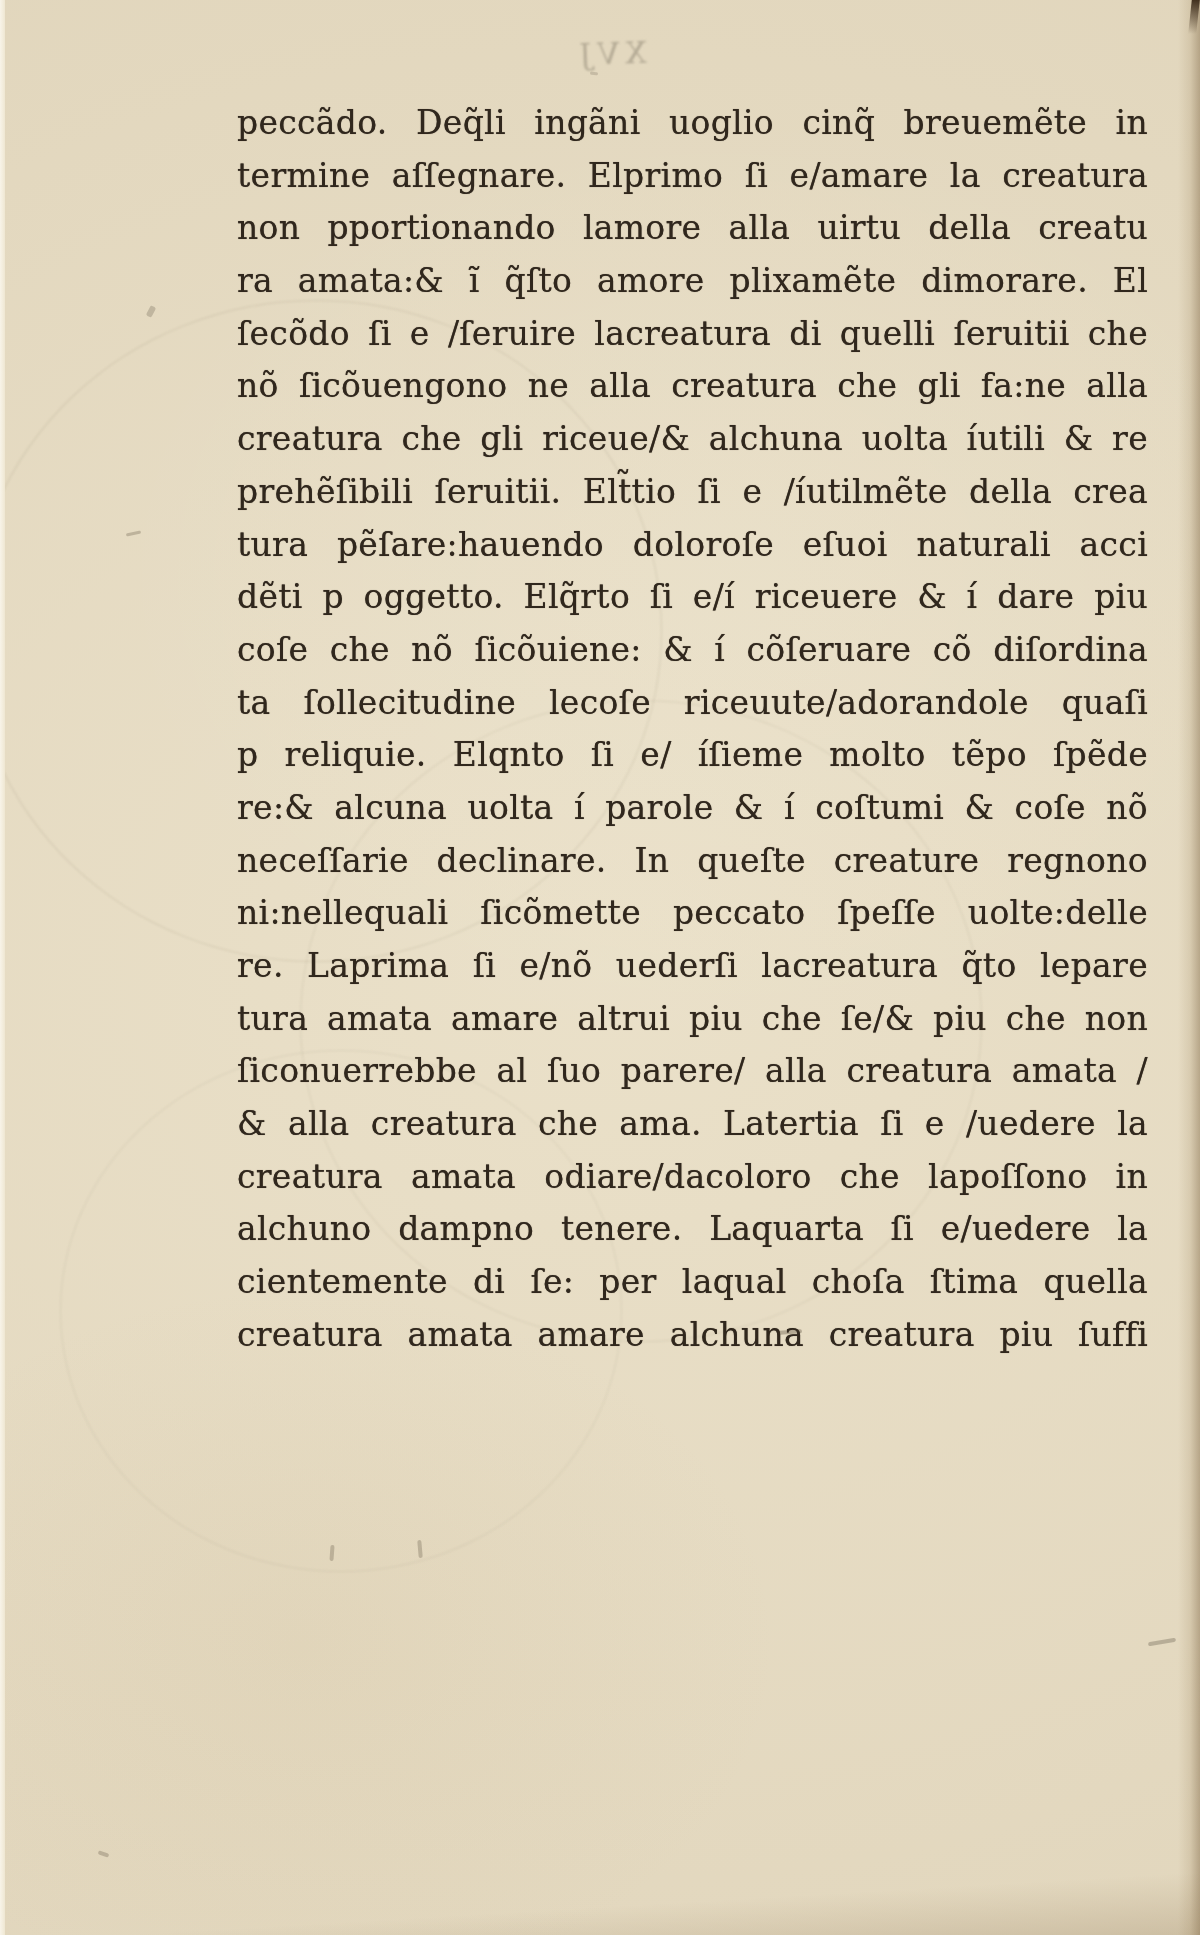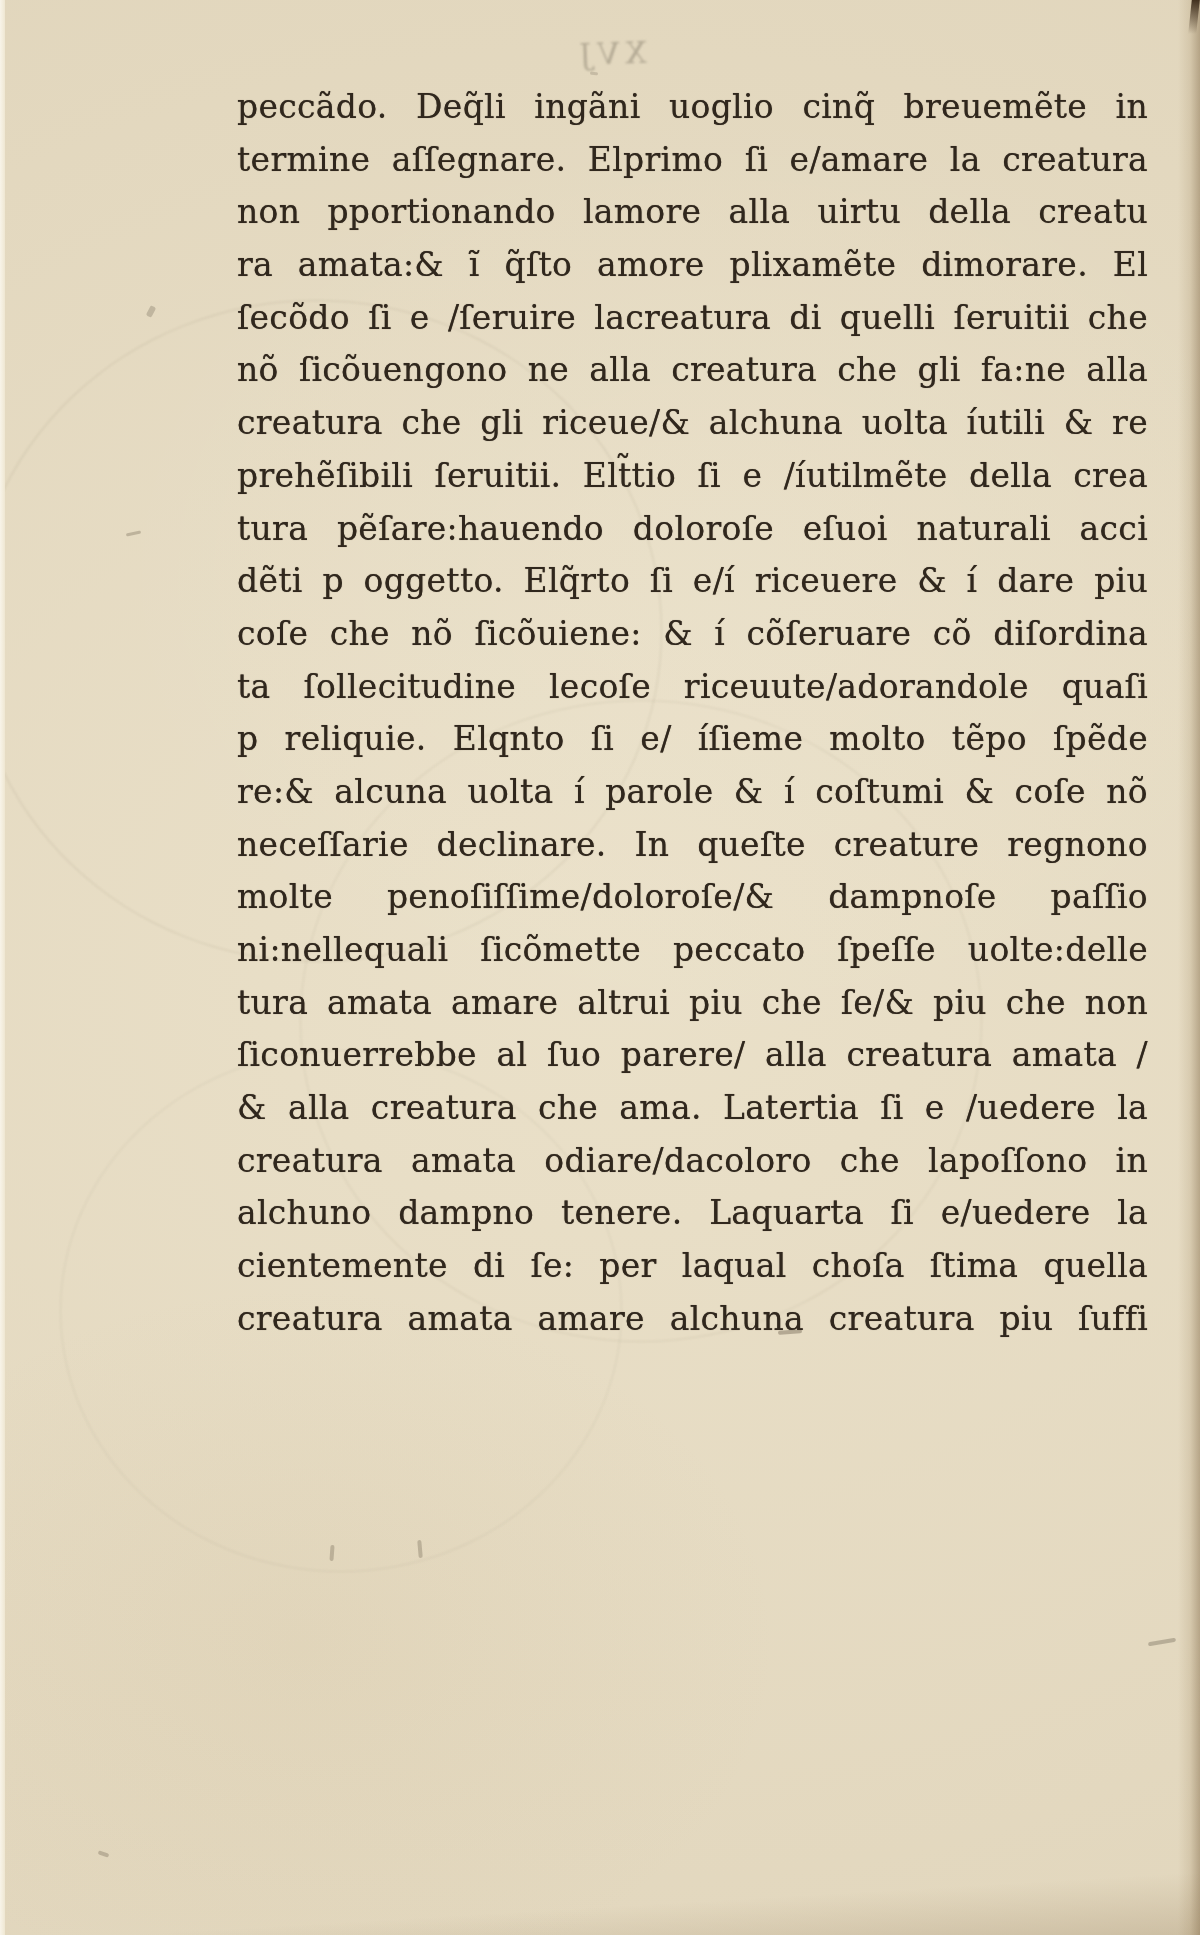--- a/index.html
+++ b/index.html
@@ -33,21 +33,21 @@
   }
   .folio {
     position:absolute; left:520px; top:36px; width:180px;
     text-align:center;
     font-size:30px; letter-spacing:6px;
     color:rgba(105,98,82,0.38);
     filter:blur(1.2px);
     transform:scaleX(-1) rotate(2deg);
   }
   .text-block {
-    position:absolute; left:237px; top:81px; width:911px;
+    position:absolute; left:237px; top:97px; width:911px;
     color:#30271d;
   }
   .line {
     font-size:33px;
     line-height:52.7px;
     height:52.7px;
     text-align:justify;
     text-align-last:justify;
     letter-spacing:0.3px;
     text-shadow:0 0 0.7px rgba(48,39,29,0.75);
@@ -90,22 +90,22 @@
     <div class="line">nõ ſicõuengono ne alla creatura che gli fa:ne alla</div>
     <div class="line">creatura che gli riceue/&amp; alchuna uolta íutili &amp; re</div>
     <div class="line">prehẽſibili ſeruitii. Elt̃tio ſi e /íutilmẽte della crea</div>
     <div class="line">tura pẽſare:hauendo doloroſe eſuoi naturali acci</div>
     <div class="line">dẽti p oggetto. Elq̃rto ſi e/í riceuere &amp; í dare piu</div>
     <div class="line">coſe che nõ ſicõuiene: &amp; í cõſeruare cõ diſordina</div>
     <div class="line">ta ſollecitudine lecoſe riceuute/adorandole quaſi</div>
     <div class="line">p reliquie. Elqnto ſi e/ íſieme molto tẽpo ſpẽde</div>
     <div class="line">re:&amp; alcuna uolta í parole &amp; í coſtumi &amp; coſe nõ</div>
     <div class="line">neceſſarie declinare. In queſte creature regnono</div>
-    <div class="line">molte penoſiſſime/doloroſe/&amp; dampnoſe paſſio</div>
     <div class="line">ni:nellequali ſicõmette peccato ſpeſſe uolte:delle</div>
+    <div class="line">re. Laprima ſi e/nõ uederſi lacreatura q̃to lepare</div>
     <div class="line">tura amata amare altrui piu che ſe/&amp; piu che non</div>
     <div class="line">ſiconuerrebbe al ſuo parere/ alla creatura amata /</div>
     <div class="line">&amp; alla creatura che ama. Latertia ſi e /uedere la</div>
     <div class="line">creatura amata odiare/dacoloro che lapoſſono in</div>
     <div class="line">alchuno dampno tenere. Laquarta ſi e/uedere la</div>
     <div class="line">cientemente di ſe: per laqual choſa ſtima quella</div>
     <div class="line">creatura amata amare alchuna creatura piu ſuffi</div>
   </div>
 
   <div class="speck s1"></div>

